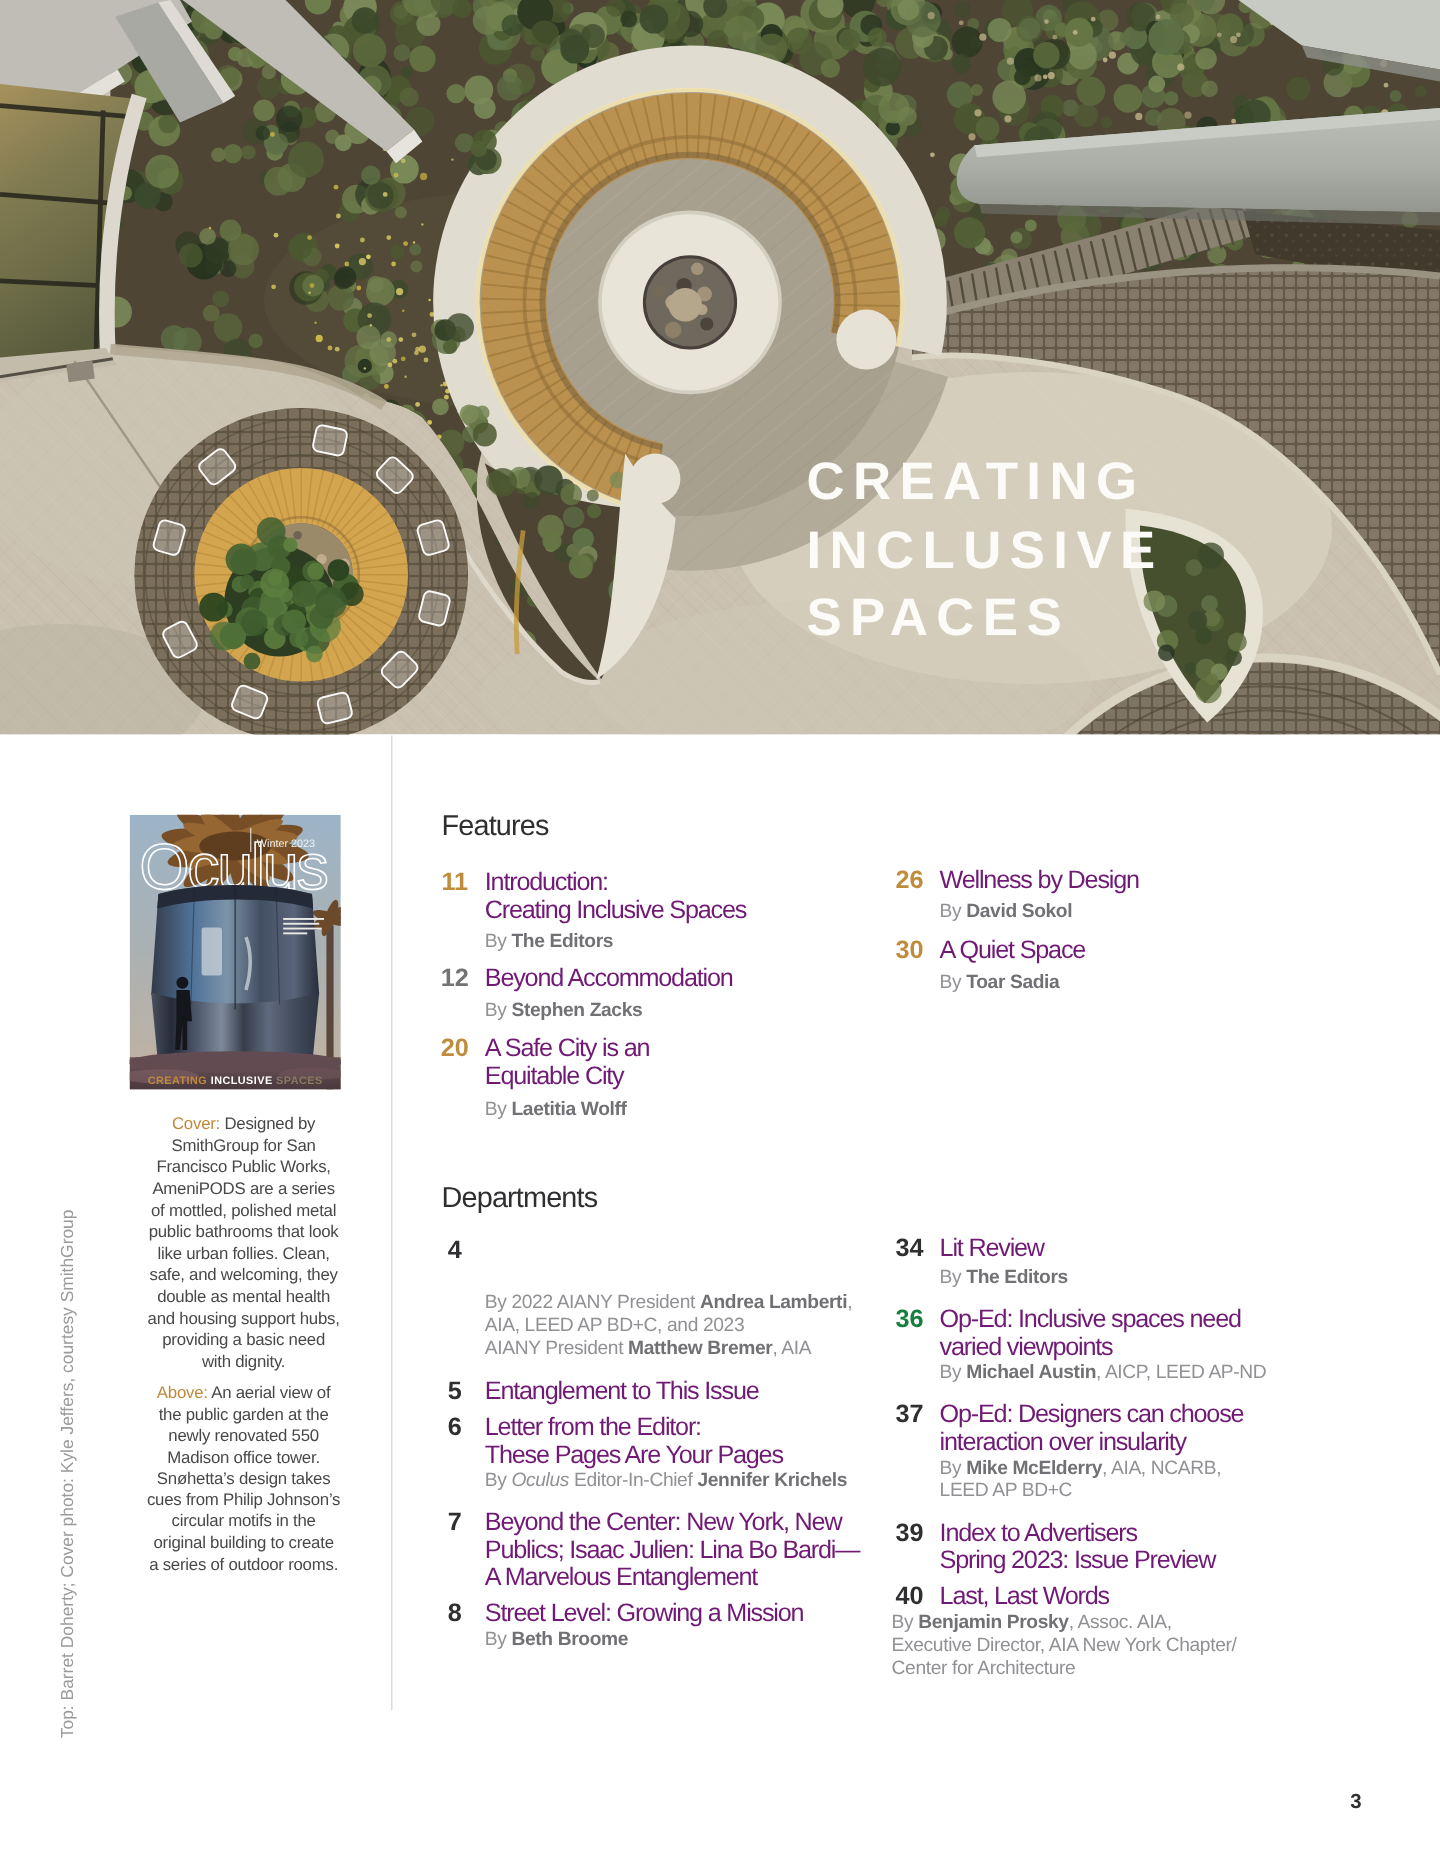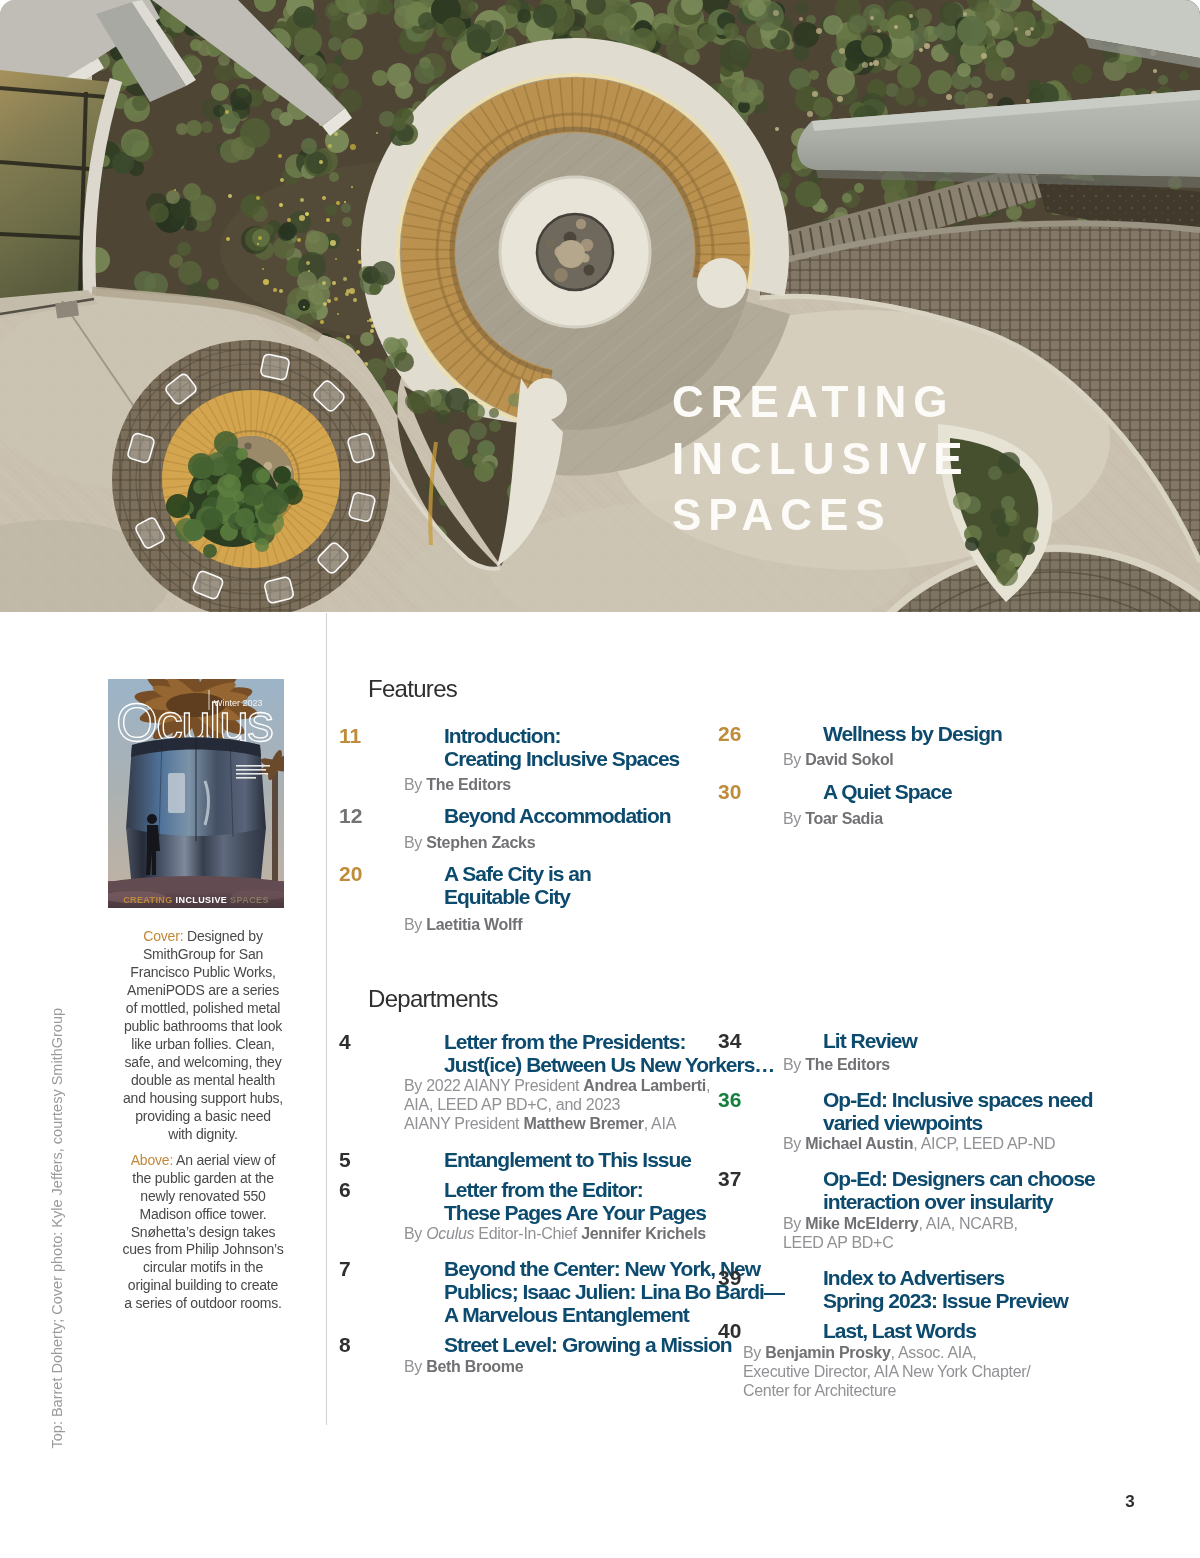--- a/index.html
+++ b/index.html
@@ -1,21 +1,21 @@
 <!DOCTYPE html>
 <html><head><meta charset="utf-8">
 <style>
 * { margin:0; padding:0; box-sizing:border-box; }
 html,body { width:1200px; height:1558px; background:#ffffff; font-family:"Liberation Sans", sans-serif; }
-#page { position:relative; width:1200px; height:1558px; overflow:hidden;border-radius:15px; }
+#page { position:relative; width:1200px; height:1558px; overflow:hidden; }
 #photo { position:absolute; left:0; top:0; width:1200px; height:612px; }
 #headline { position:absolute; left:672px; top:374px; font-size:44px; font-weight:bold; color:#fcfbf7; letter-spacing:7px; line-height:56.5px; }
 .hd { position:absolute; font-size:24px; font-weight:normal; color:#2f2f31; line-height:25px; letter-spacing:-0.7px; }
-.num { position:absolute; width:80px; font-size:21px; font-weight:bold; line-height:23px; }
-.tt { position:absolute; font-size:21px; font-weight:bold; color:#0c4a6e; line-height:23px; letter-spacing:-1px; white-space:nowrap;margin-left:40px; }
+.num { position:absolute; width:80px; text-align:center; font-size:21px; font-weight:bold; line-height:23px; }
+.tt { position:absolute; font-size:21px; font-weight:normal; color:#701a75; line-height:23px; letter-spacing:-1px; white-space:nowrap; }
 .by { position:absolute; font-size:16px; color:#919195; line-height:19px; letter-spacing:-0.3px; white-space:nowrap; }
 .by b { color:#717175;margin-top:21px; }
 #cover { position:absolute; left:108px; top:679px; width:176px; height:229px; }
 .cap { position:absolute; left:108px; width:190px; font-size:14px; line-height:17.96px; color:#48484a; letter-spacing:-0.2px;text-align:center; }
 .cap .lbl { color:#c2883a; }
 #credit { position:absolute; left:-166px; top:1218px; width:445px; transform:rotate(-90deg); font-size:14.5px; color:#9a9a9c; }
 #divider { position:absolute; left:326px; top:613px; width:1px; height:812px; background:#d2d2d2; }
 #pageno { position:absolute; left:1118px; top:1492px; width:24px; text-align:center; font-size:17px; font-weight:bold; color:#2f2f31; line-height:19px; }
 </style></head>
 <body>
@@ -1649,21 +1649,20 @@
 <div class="num" style="left:718px;top:780.3px;color:#bf8c3c">30</div>
 
 <div class="tt" style="left:783px;top:780.3px">A Quiet Space</div>
 
 <div class="by" style="left:783px;top:808.7px">By <b>Toar Sadia</b></div>
 
 <div class="hd" style="left:368px;top:986.3px">Departments</div>
 
 <div class="num" style="left:339px;top:1030.3px;color:#2f2f31">4</div>
 
-<div class="tt" style="left:404px;top:1030.3px">Letter from the Presidents:<br>Just(ice) Between Us New Yorkers…</div>
 
 <div class="by" style="left:404px;top:1075.7px">By 2022 AIANY President <b>Andrea Lamberti</b>,<br>AIA, LEED AP BD+C, and 2023<br>AIANY President <b>Matthew Bremer</b>, AIA</div>
 
 <div class="num" style="left:339px;top:1148.3px;color:#2f2f31">5</div>
 
 <div class="tt" style="left:404px;top:1148.3px">Entanglement to This Issue</div>
 
 <div class="num" style="left:339px;top:1178.3px;color:#2f2f31">6</div>
 
 <div class="tt" style="left:404px;top:1178.3px">Letter from the Editor:<br>These Pages Are Your Pages</div>

